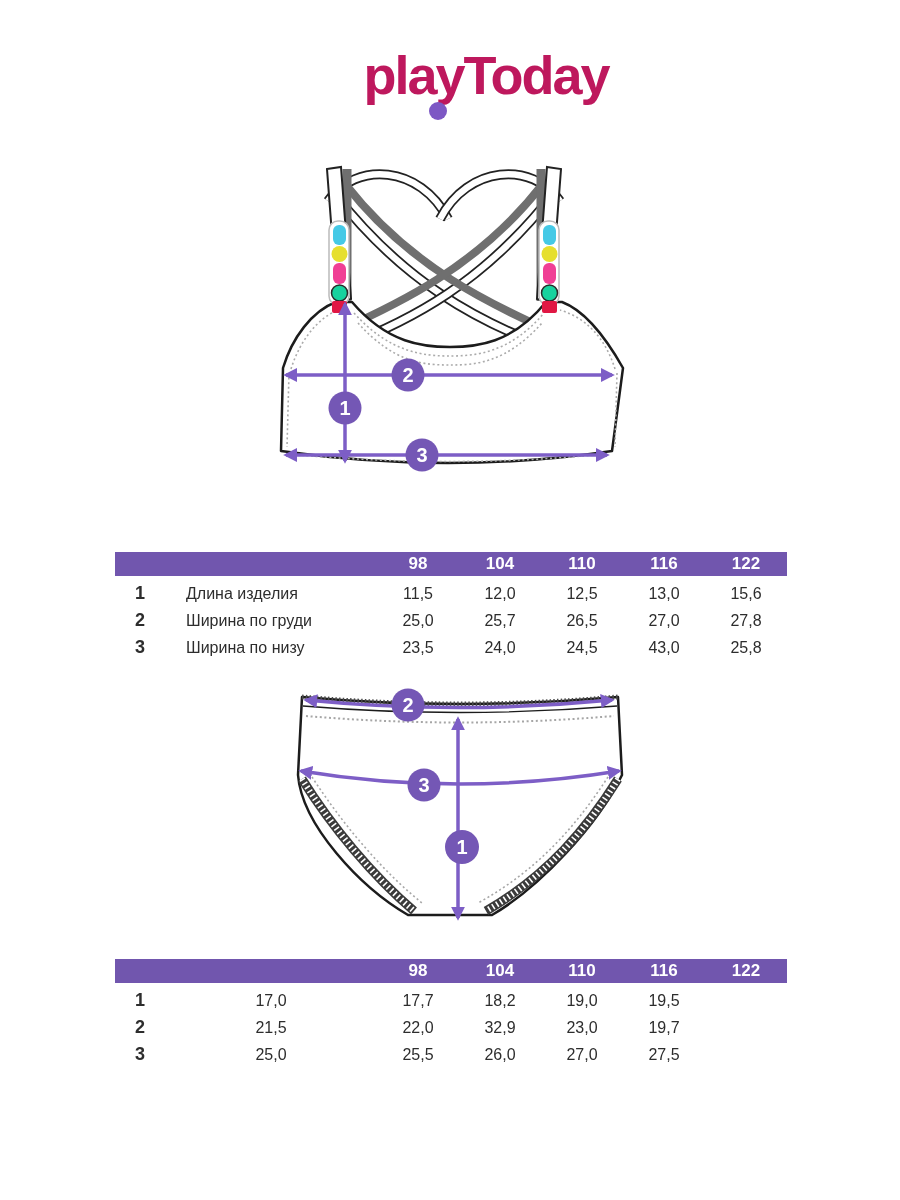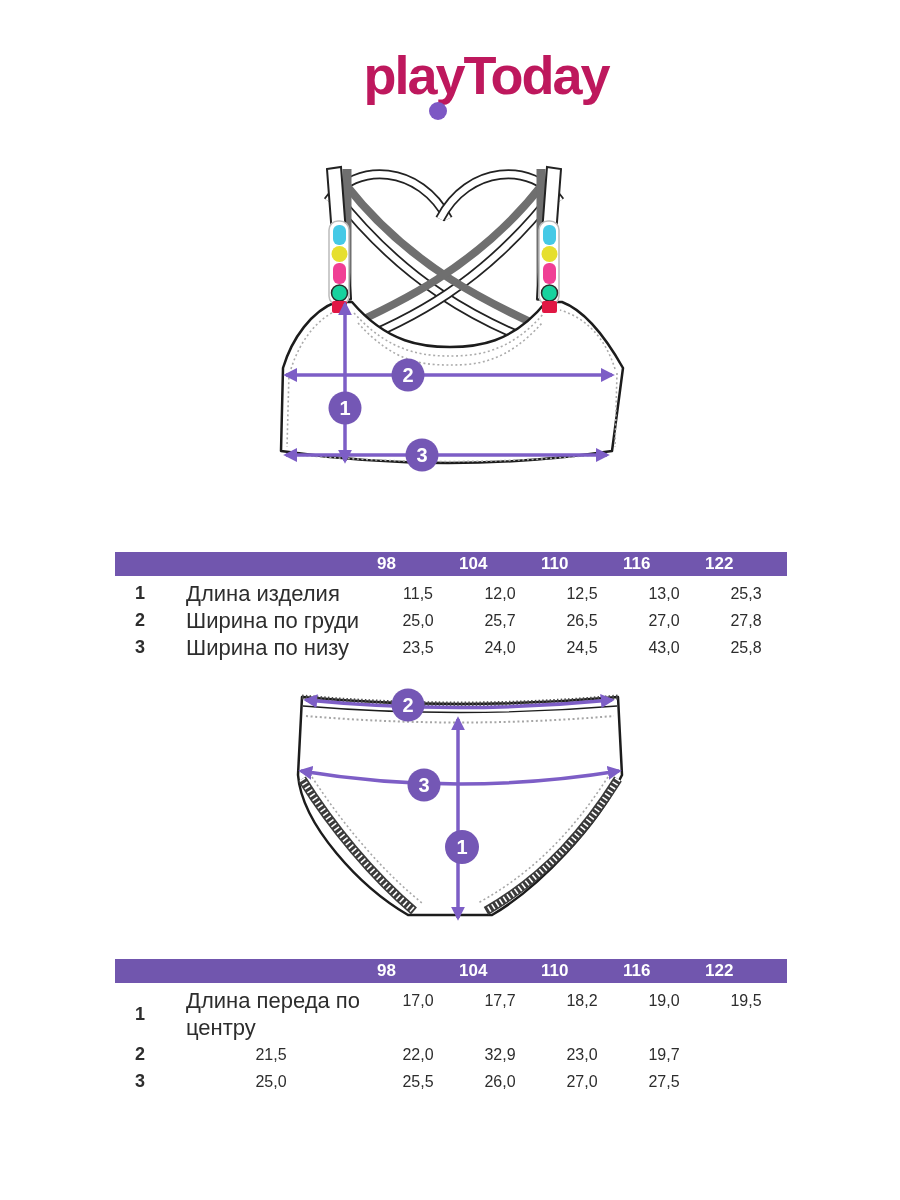--- a/index.html
+++ b/index.html
@@ -14,24 +14,24 @@
 
   
   .diagram{position:absolute;left:0;}
   #top-diagram{top:155px;}
   #bottom-diagram{top:675px;}
 
   
   .size-table{position:absolute;left:115px;width:672px;}
   .st-grid{display:grid;grid-template-columns:50px 212px repeat(5,1fr);}
   .st-bar{background:#7156ae;height:24px;align-items:center;margin-bottom:4px;}
-  .st-bar .size{color:#fff;font-weight:bold;font-size:17px;text-align:left;}
+  .st-bar .size{color:#fff;font-weight:bold;font-size:17px;text-align:center;}
   .st-row{align-items:start;}
   .st-row .num{font-weight:bold;font-size:18px;text-align:center;line-height:27px;align-self:center;}
-  .st-row .label{font-size:22px;line-height:27px;padding-left:21px;}
+  .st-row .label{font-size:16px;line-height:27px;padding-left:21px;}
   .st-row .val{font-size:16px;text-align:center;line-height:27px;}
   #table-top{top:552px;}
   #table-bottom{top:959px;}
 </style>
 </head>
 <body>
 
 <div class="page">
 
   <div class="logo">
@@ -119,21 +119,21 @@
       <div class="c size">116</div>
       <div class="c size">122</div>
     </div>
     <div class="st-grid st-row">
       <div class="num">1</div>
       <div class="label">Длина изделия</div>
       <div class="val">11,5</div>
       <div class="val">12,0</div>
       <div class="val">12,5</div>
       <div class="val">13,0</div>
-      <div class="val">25,3</div>
+      <div class="val">15,6</div>
     </div>
     <div class="st-grid st-row">
       <div class="num">2</div>
       <div class="label">Ширина по груди</div>
       <div class="val">25,0</div>
       <div class="val">25,7</div>
       <div class="val">26,5</div>
       <div class="val">27,0</div>
       <div class="val">27,8</div>
     </div>
@@ -192,21 +192,20 @@
       <div class="c"></div>
       <div class="c"></div>
       <div class="c size">98</div>
       <div class="c size">104</div>
       <div class="c size">110</div>
       <div class="c size">116</div>
       <div class="c size">122</div>
     </div>
     <div class="st-grid st-row">
       <div class="num">1</div>
-      <div class="label">Длина переда по центру</div>
       <div class="val">17,0</div>
       <div class="val">17,7</div>
       <div class="val">18,2</div>
       <div class="val">19,0</div>
       <div class="val">19,5</div>
     </div>
     <div class="st-grid st-row">
       <div class="num">2</div>
       <div class="val">21,5</div>
       <div class="val">22,0</div>

